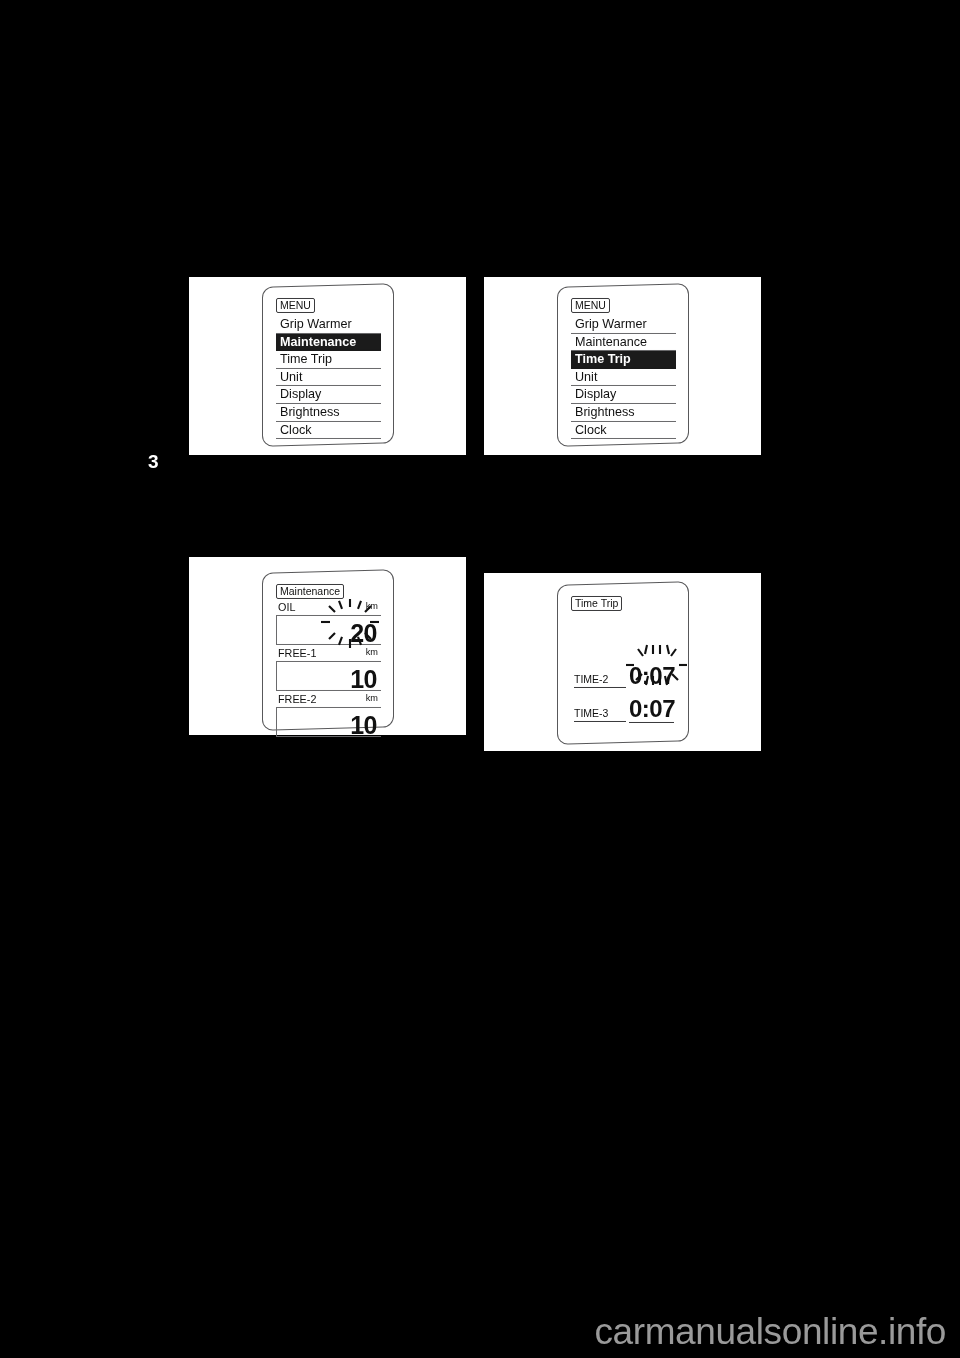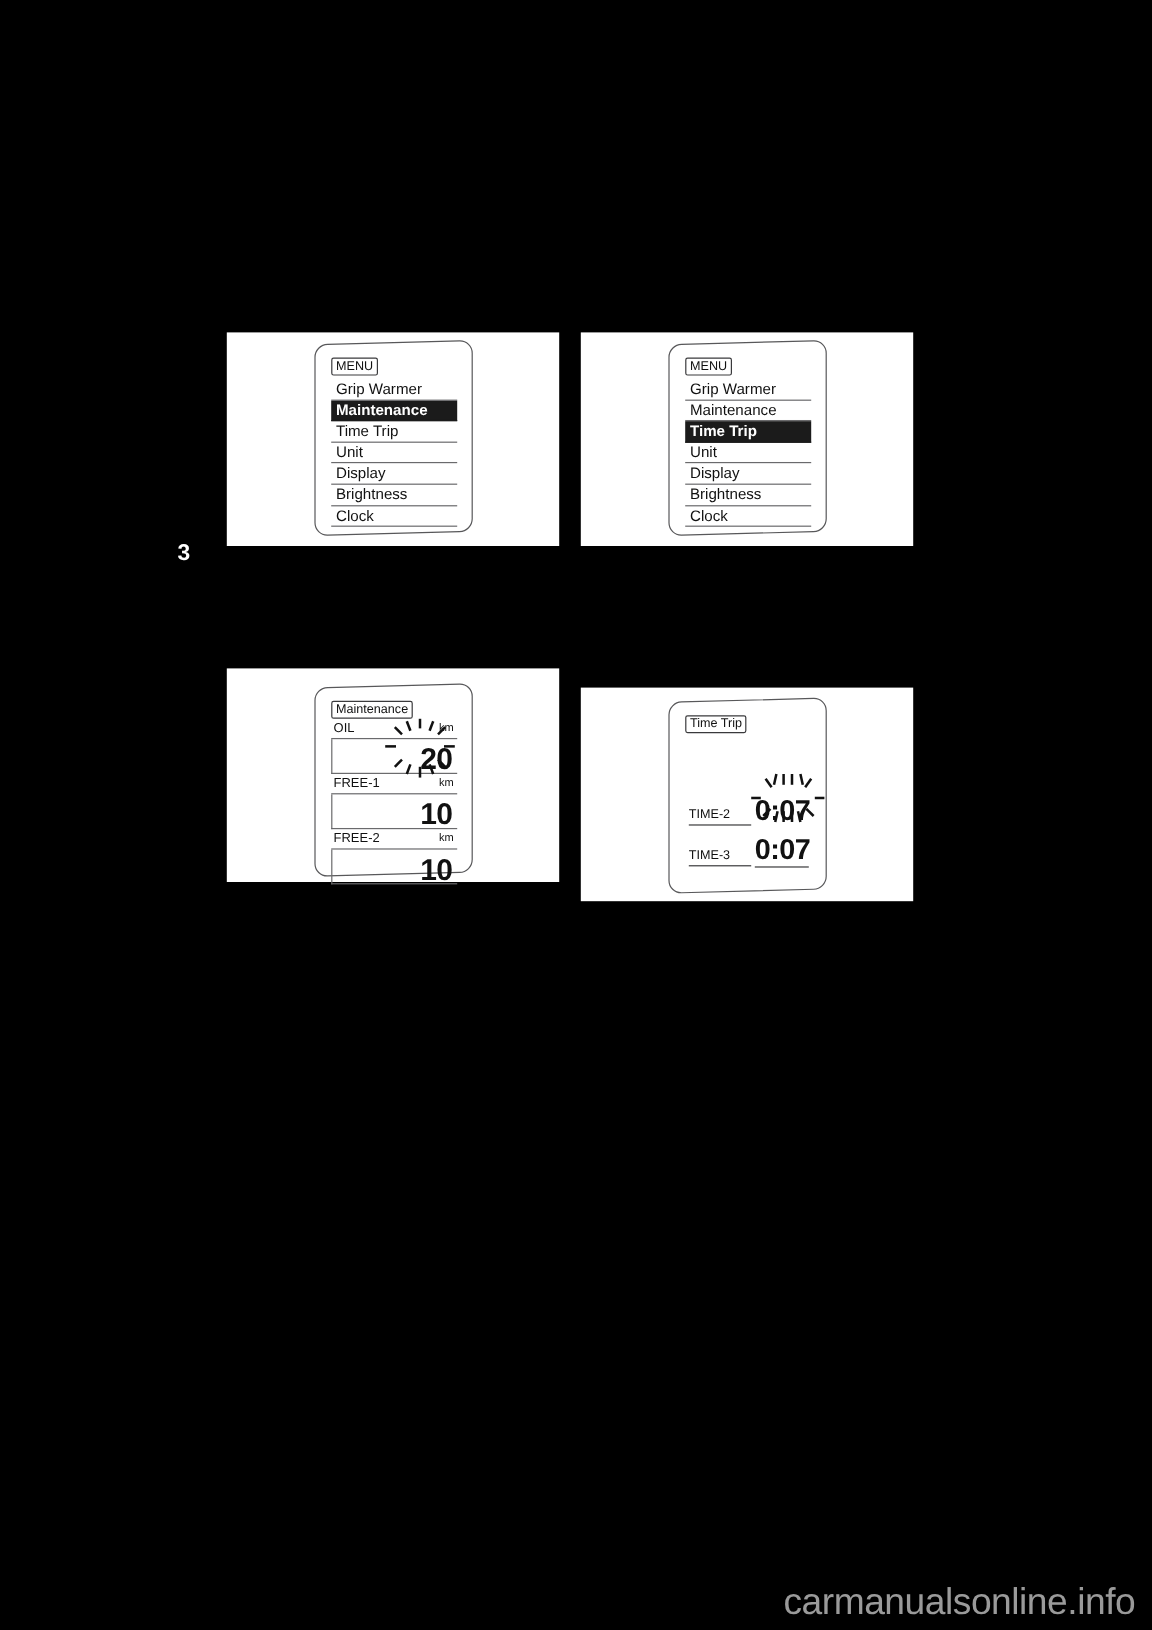--- a/index.html
+++ b/index.html
@@ -162,21 +162,21 @@
 
   
   .blink-wrap { position: absolute; pointer-events: none; }
   .blink-wrap svg { display: block; overflow: visible; }
 
   
   .watermark {
     position: absolute;
     right: 14px;
     bottom: 8px;
-    font-size: 31px;
+    font-size: 37px;
     color: #9a9a9a;
     letter-spacing: -0.4px;
     line-height: 1;
     white-space: nowrap;
   }
 </style>
 </head>
 <body>
 
 <div class="chapter-marker">3</div>

